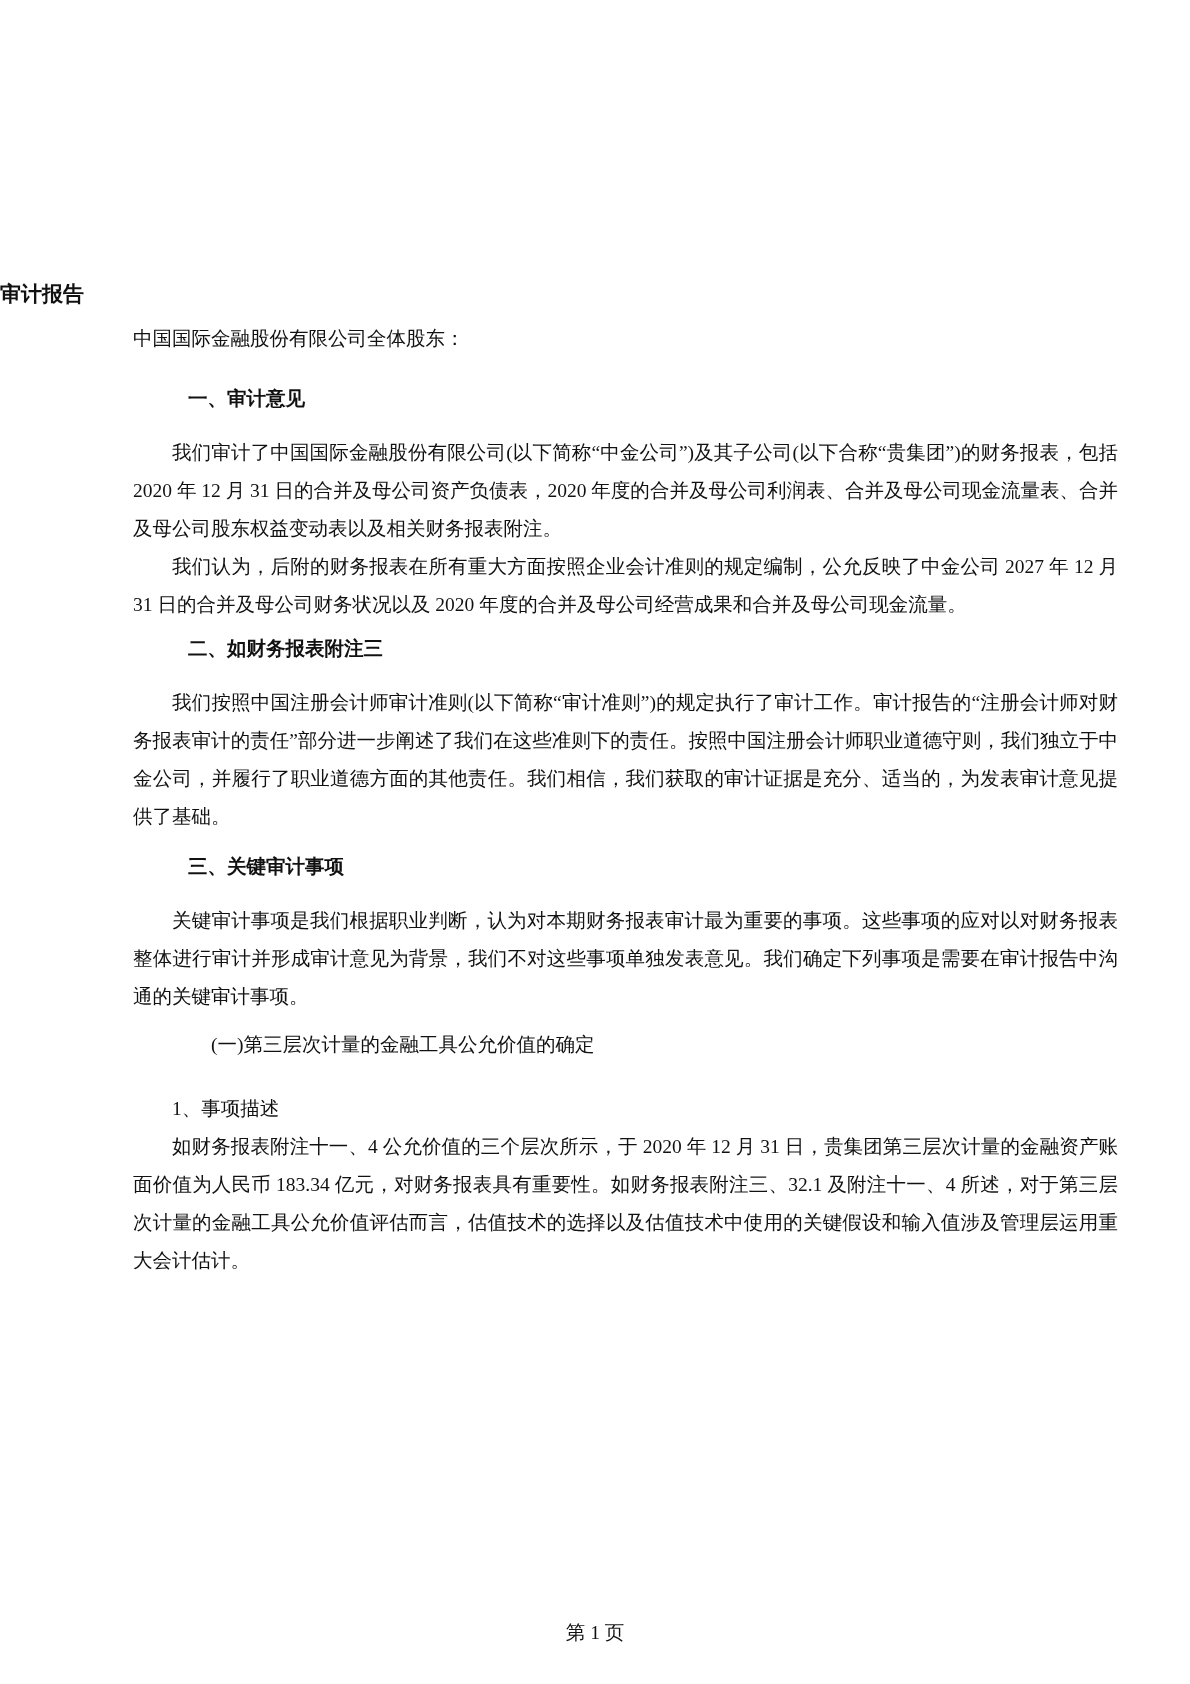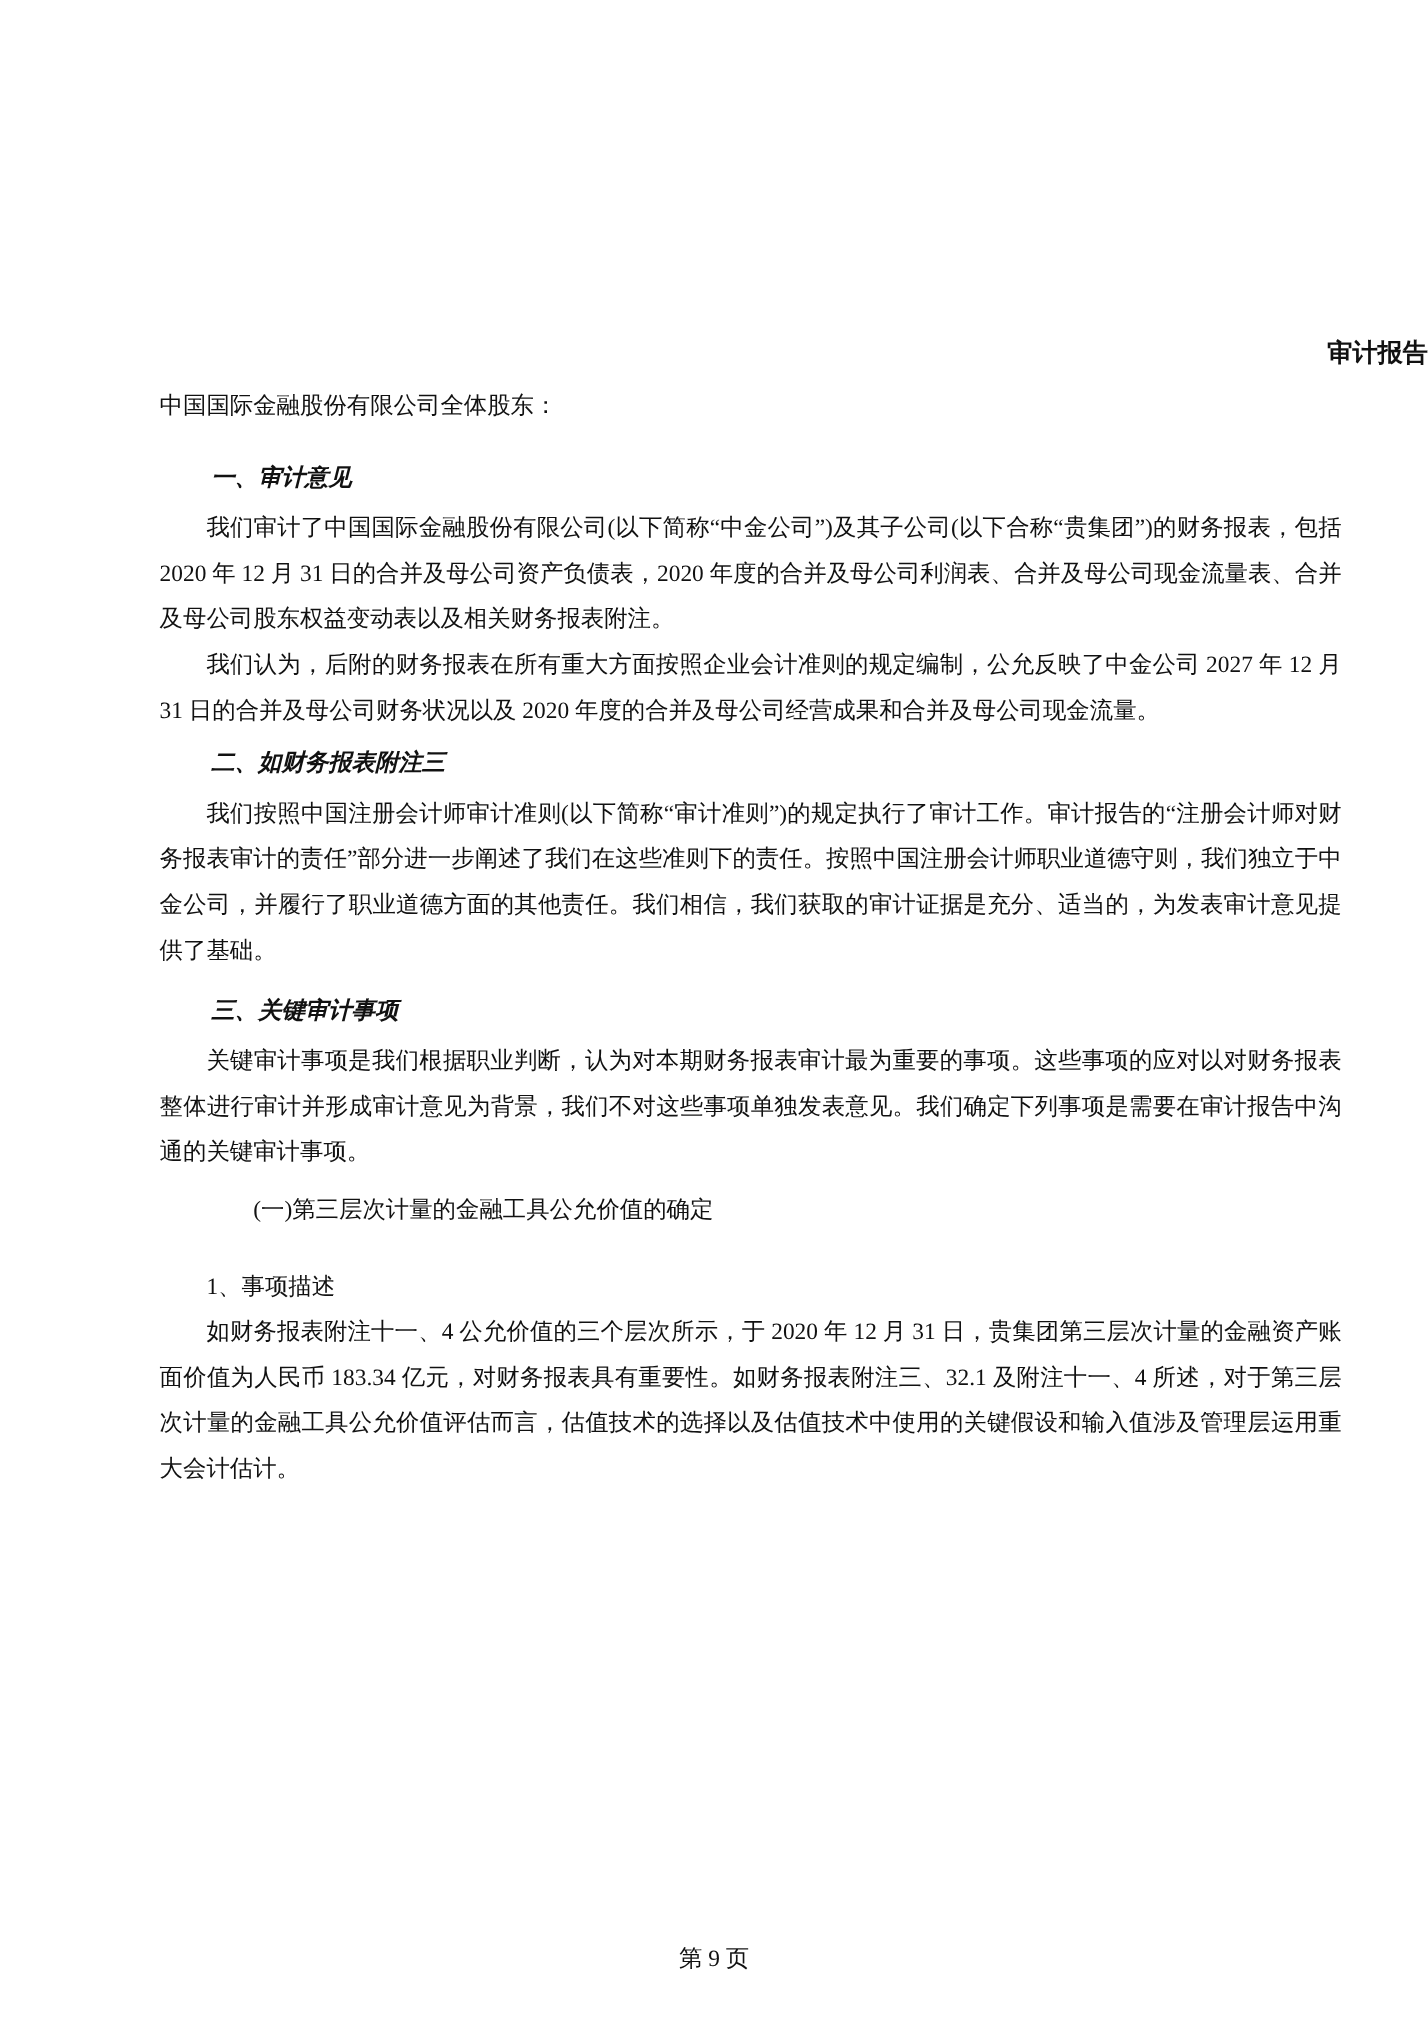--- a/index.html
+++ b/index.html
@@ -20,40 +20,39 @@
     position: absolute;
     left: 133px;
     top: 278px;
     width: 985px;
     font-size: 19.5px;
     line-height: 38px;
     text-align: justify;
   }
   .doc-title {
     margin: 0 -72px 0 -133px;   
-    text-align: right;
+    text-align: left;
     font-weight: bold;
     font-size: 21px;
     line-height: 32px;
   }
   .header-right {
     margin-top: 18px;
     text-align: right;
     font-size: 19.5px;
     line-height: 29px;
   }
   .salutation {
     margin-top: 10px;
     line-height: 38px;
   }
   .sec-heading {
     font-weight: bold;
     text-indent: 2em;
-    margin: 4px;
-    font-style: italic;
+    margin: 16px;
   }
   .h1 { margin-top: 22px; }
   .h2 { margin-top: 6px; }
   .h3 { margin-top: 12px; }
   p.body {
     margin: 0;
     text-indent: 2em;
   }
   .mt-sm { margin-top: 10px; }
   .mt-md { margin-top: 28px; }
@@ -103,14 +102,14 @@
     <div class="kam-item">
       <span class="kam-label">(一)</span><span>第三层次计量的金融工具公允价值的确定</span>
     </div>
 
     <div class="sub-heading">1、事项描述</div>
 
     <p class="body mt-md">如财务报表附注十一、4 公允价值的三个层次所示，于 2020 年 12 月 31 日，贵集团第三层次计量的金融资产账面价值为人民币 183.34 亿元，对财务报表具有重要性。如财务报表附注三、32.1 及附注十一、4 所述，对于第三层次计量的金融工具公允价值评估而言，估值技术的选择以及估值技术中使用的关键假设和输入值涉及管理层运用重大会计估计。</p>
 
   </div>
 
-  <div class="footer">第 9 页</div>
+  <div class="footer">第 1 页</div>
 </div>
 
 </body></html>

